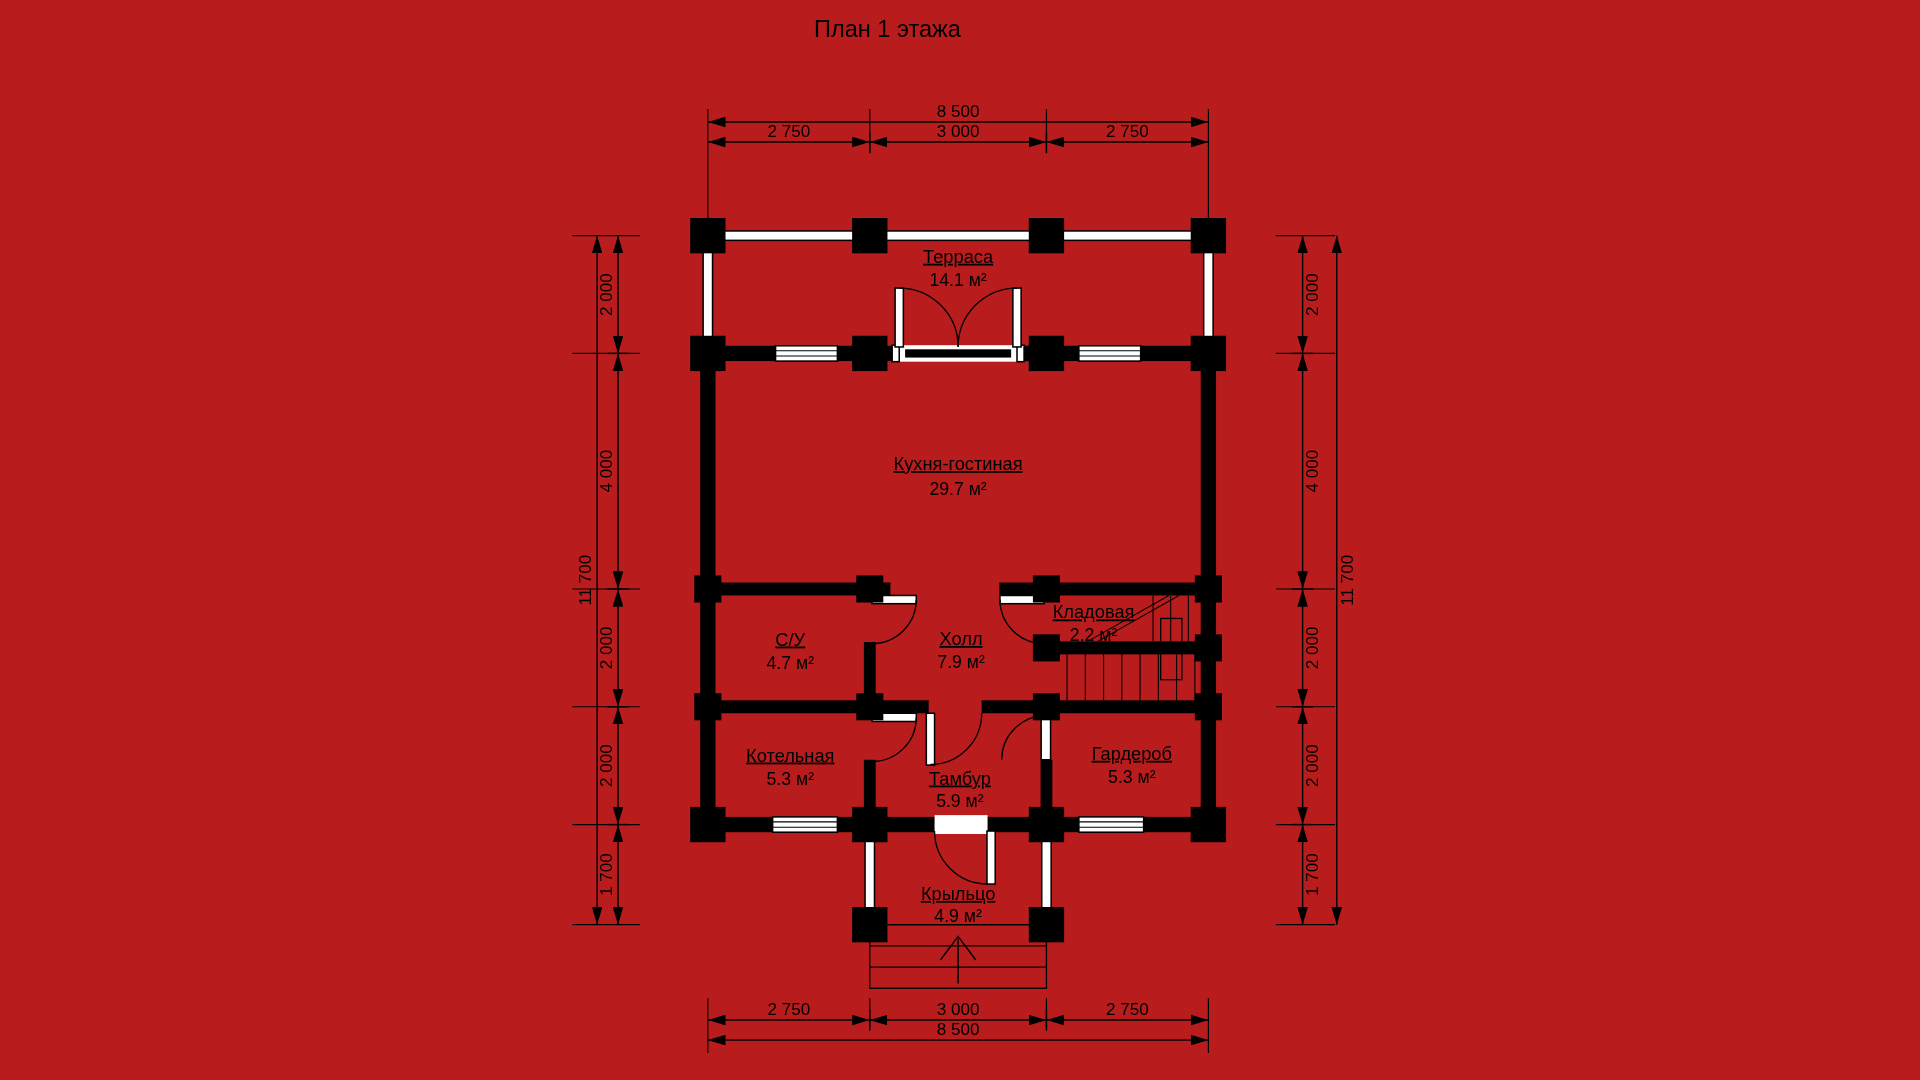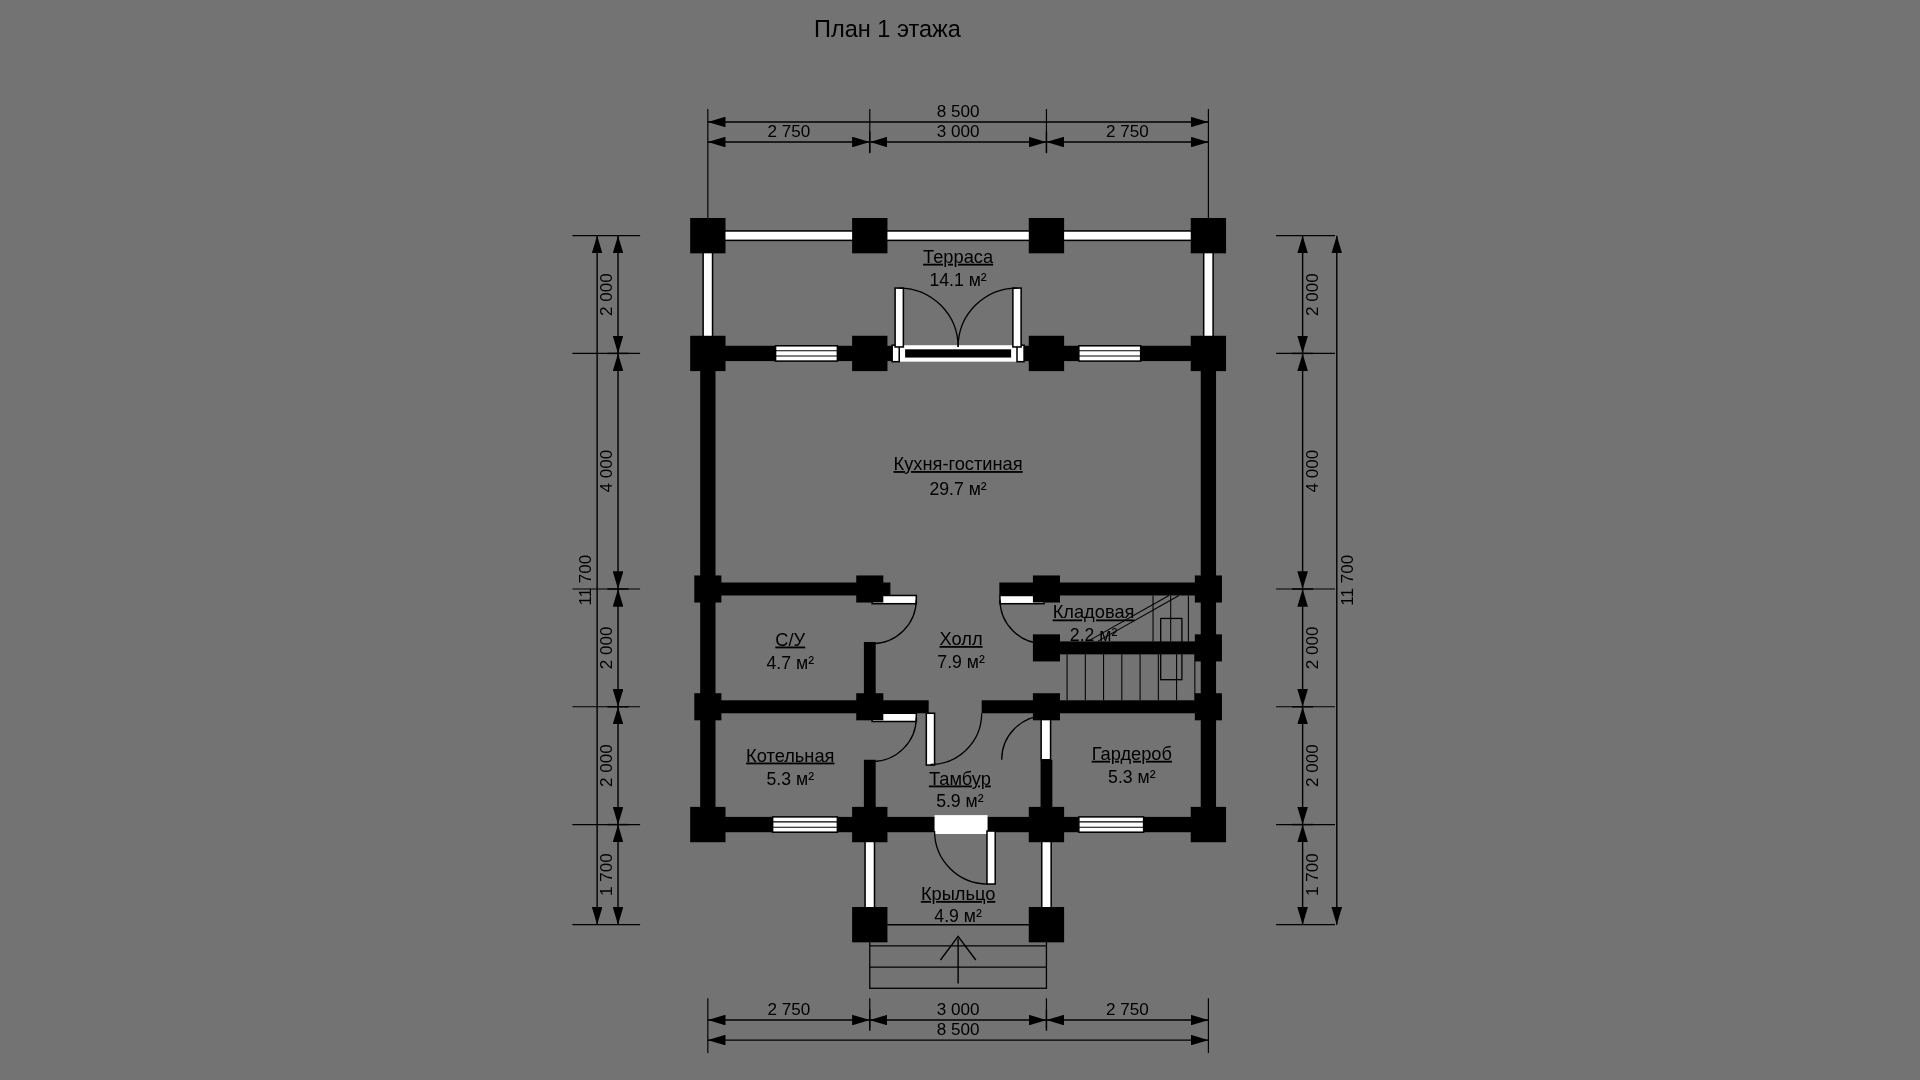--- a/index.html
+++ b/index.html
@@ -1,19 +1,19 @@
 <!DOCTYPE html>
 <html><head>
 <meta charset="utf-8">
 <style>
   html,body{margin:0;padding:0;background:#ffffff;}
   .canvas{
     position:relative;
     width:1920px;height:1080px;
-    background:#737373;
+    background:#b91c1c;
     overflow:hidden;
     font-family:"Liberation Sans", sans-serif;
   }
   svg{position:absolute;left:540px;top:0;}
   text{fill:#000;font-family:"Liberation Sans", sans-serif;}
   .room-name{font-size:310px;text-decoration:underline;}
   .room-area{font-size:300px;}
   .dim{font-size:290px;}
   .title{font-size:400px;}
   .wall{fill:#000;stroke:none;}

